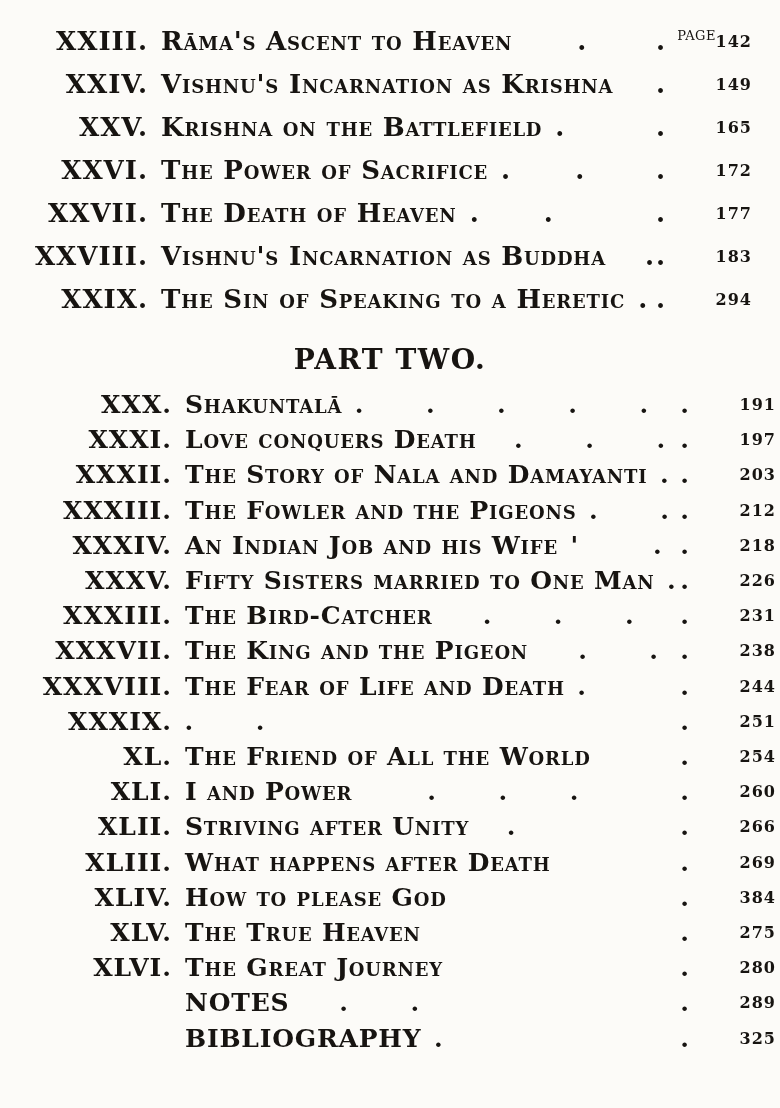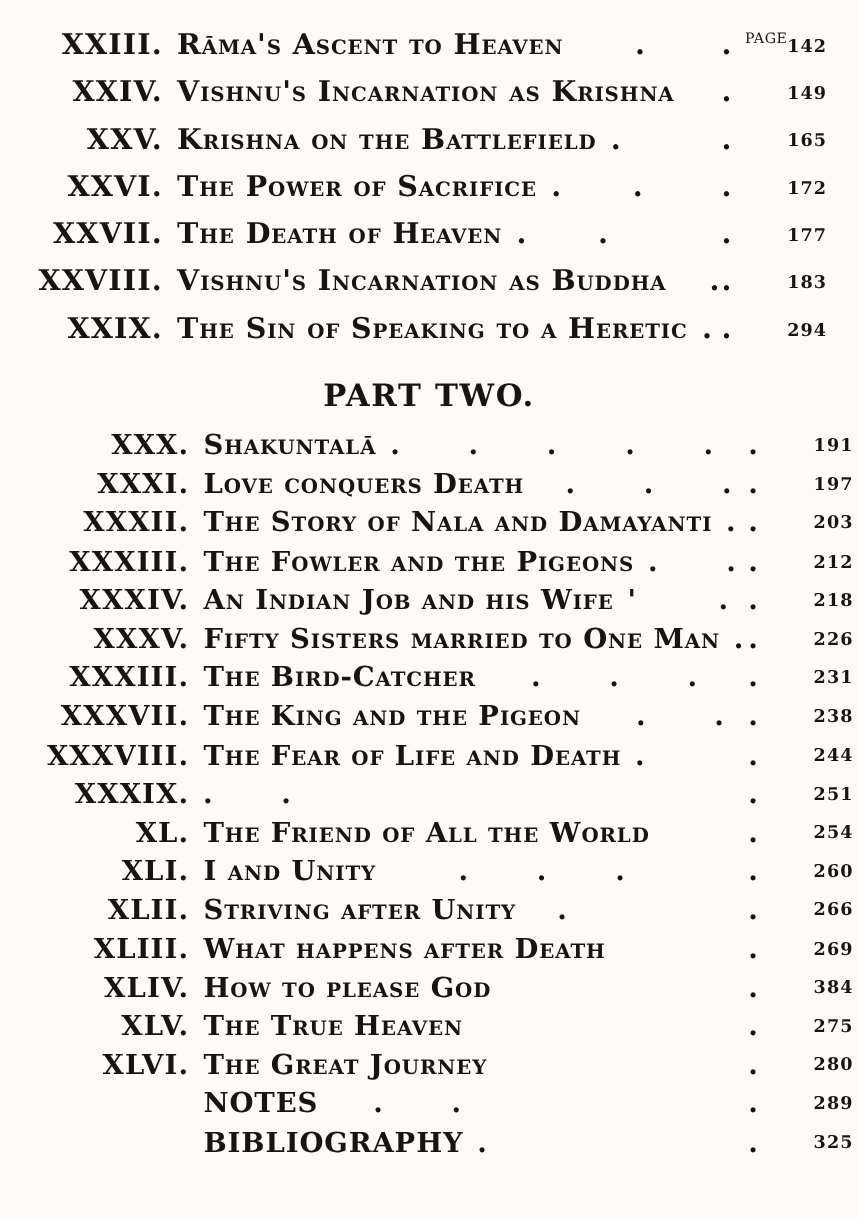--- a/index.html
+++ b/index.html
@@ -253,21 +253,21 @@
         <span class="num">XL.</span>
         <span class="ttl">The Friend of All the World</span>
         <span class="dots"></span>
         <span class="fill"></span>
         <span class="leader">.</span>
         <span class="pg">254</span>
       </div>
 
       <div class="row">
         <span class="num">XLI.</span>
-        <span class="ttl">I and Unity</span>
+        <span class="ttl">I and Power</span>
         <span class="dots">   .   .   .</span>
         <span class="fill"></span>
         <span class="leader">.</span>
         <span class="pg">260</span>
       </div>
 
       <div class="row">
         <span class="num">XLII.</span>
         <span class="ttl">Striving after Unity</span>
         <span class="dots">  .</span>

